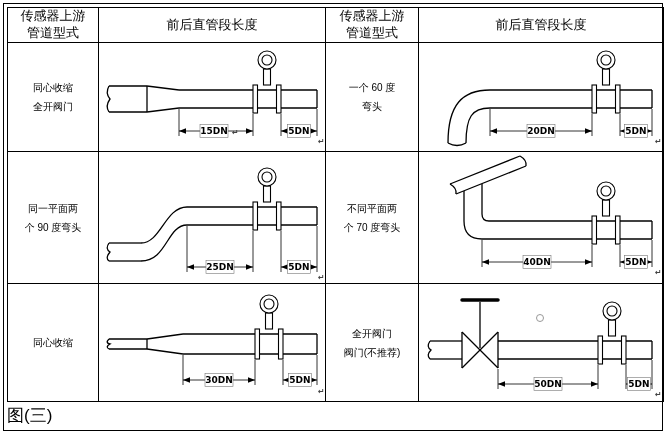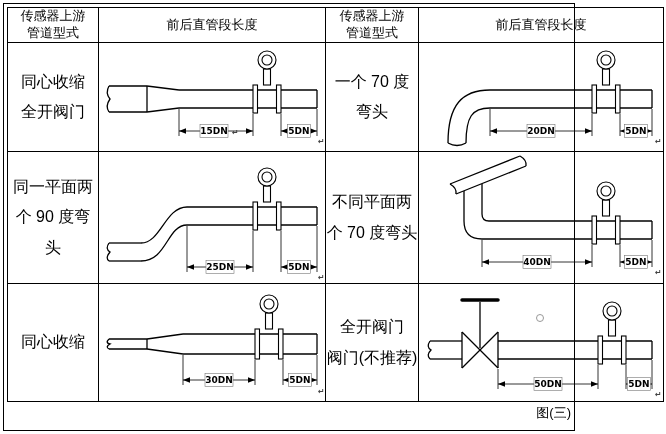--- a/index.html
+++ b/index.html
@@ -1,26 +1,26 @@
 <!DOCTYPE html>
 <html><head>
 <meta charset="utf-8">
 <style>
   html,body{margin:0;padding:0;background:#fff;}
   body{width:666px;height:434px;position:relative;font-family:"Liberation Sans",sans-serif;color:#000;}
-  .frame{position:absolute;left:3px;top:3px;width:572px;height:428px;border:1px solid #000;box-sizing:border-box;padding:3px 3px 0 3px;}
+  .frame{position:absolute;left:3px;top:3px;width:660px;height:428px;border:1px solid #000;box-sizing:border-box;padding:3px 3px 0 3px;}
   table{border-collapse:collapse;table-layout:fixed;width:652px;}
   th,td{border:1px solid #000;padding:0;text-align:center;vertical-align:middle;}
   th{height:34px;font-size:13px;font-weight:normal;white-space:pre-line;line-height:1.3;}
-  td.label{font-size:16px;white-space:pre-line;line-height:1.9;}
+  td.label{font-size:10px;white-space:pre-line;line-height:1.9;}
   td.diagram{vertical-align:middle;font-weight:bold;}
   td.diagram svg{display:block;margin:0 auto;}
   .c1{width:90px;} .c2{width:226px;} .c3{width:92px;} .c4{width:244px;}
   tr.r1 td{height:108px;} tr.r2 td{height:131px;} tr.r3 td{height:117px;}
-  .caption{text-align:right;font-size:13px;margin-top:2px;}
+  .caption{text-align:left;font-size:17px;margin-top:2px;}
   
   .pl{fill:none;stroke:#000;stroke-width:1.3;}
   .thin{fill:none;stroke:#000;stroke-width:0.8;}
   .fl{fill:#fff;stroke:#000;stroke-width:1.1;}
   .dimt{font-size:9px;fill:#000;text-anchor:middle;font-family:"DejaVu Sans",sans-serif;}
   .box{fill:#fff;stroke:#777;stroke-width:0.6;}
   .ah{fill:#000;stroke:none;}
   .ret{font-size:8px;fill:#444;font-family:"DejaVu Sans",sans-serif;}
   .wheel{stroke:#000;stroke-width:3.5;stroke-linecap:round;fill:none;}
   .anchor{fill:none;stroke:#999;stroke-width:1;}
@@ -76,21 +76,21 @@
                 <polygon class="ah" points="218,88 211,85.2 211,90.8"></polygon>
           <rect class="box" x="101" y="81.5" width="28" height="13"></rect>
           <text class="dimt" x="115" y="91">15DN</text>
           <rect class="box" x="188.5" y="81.5" width="23" height="13"></rect>
           <text class="dimt" x="200" y="91">5DN</text>
         </g>
         <text class="ret" x="133" y="92">↵</text>
         <text class="ret" x="219" y="101">↵</text>
       </svg>
     </td>
-    <td class="label">一个 70 度
+    <td class="label">一个 60 度
 弯头</td>
     <td class="diagram">
       <svg width="242" height="108" viewBox="0 0 242 108">
         <g>
           <path class="pl" d="M 70 47 H 232"></path>
                 <path class="pl" d="M 70 65 H 232"></path>
           <path class="pl" d="M 232 47 V 65"></path>
           <path class="pl" d="M 70 47 C 42 47 28 62 28 100"></path>
           <path class="pl" d="M 70 65 C 52 65 46 74 46 100"></path>
           <path class="pl" d="M 28 100 q 9 5 18 0"></path>

